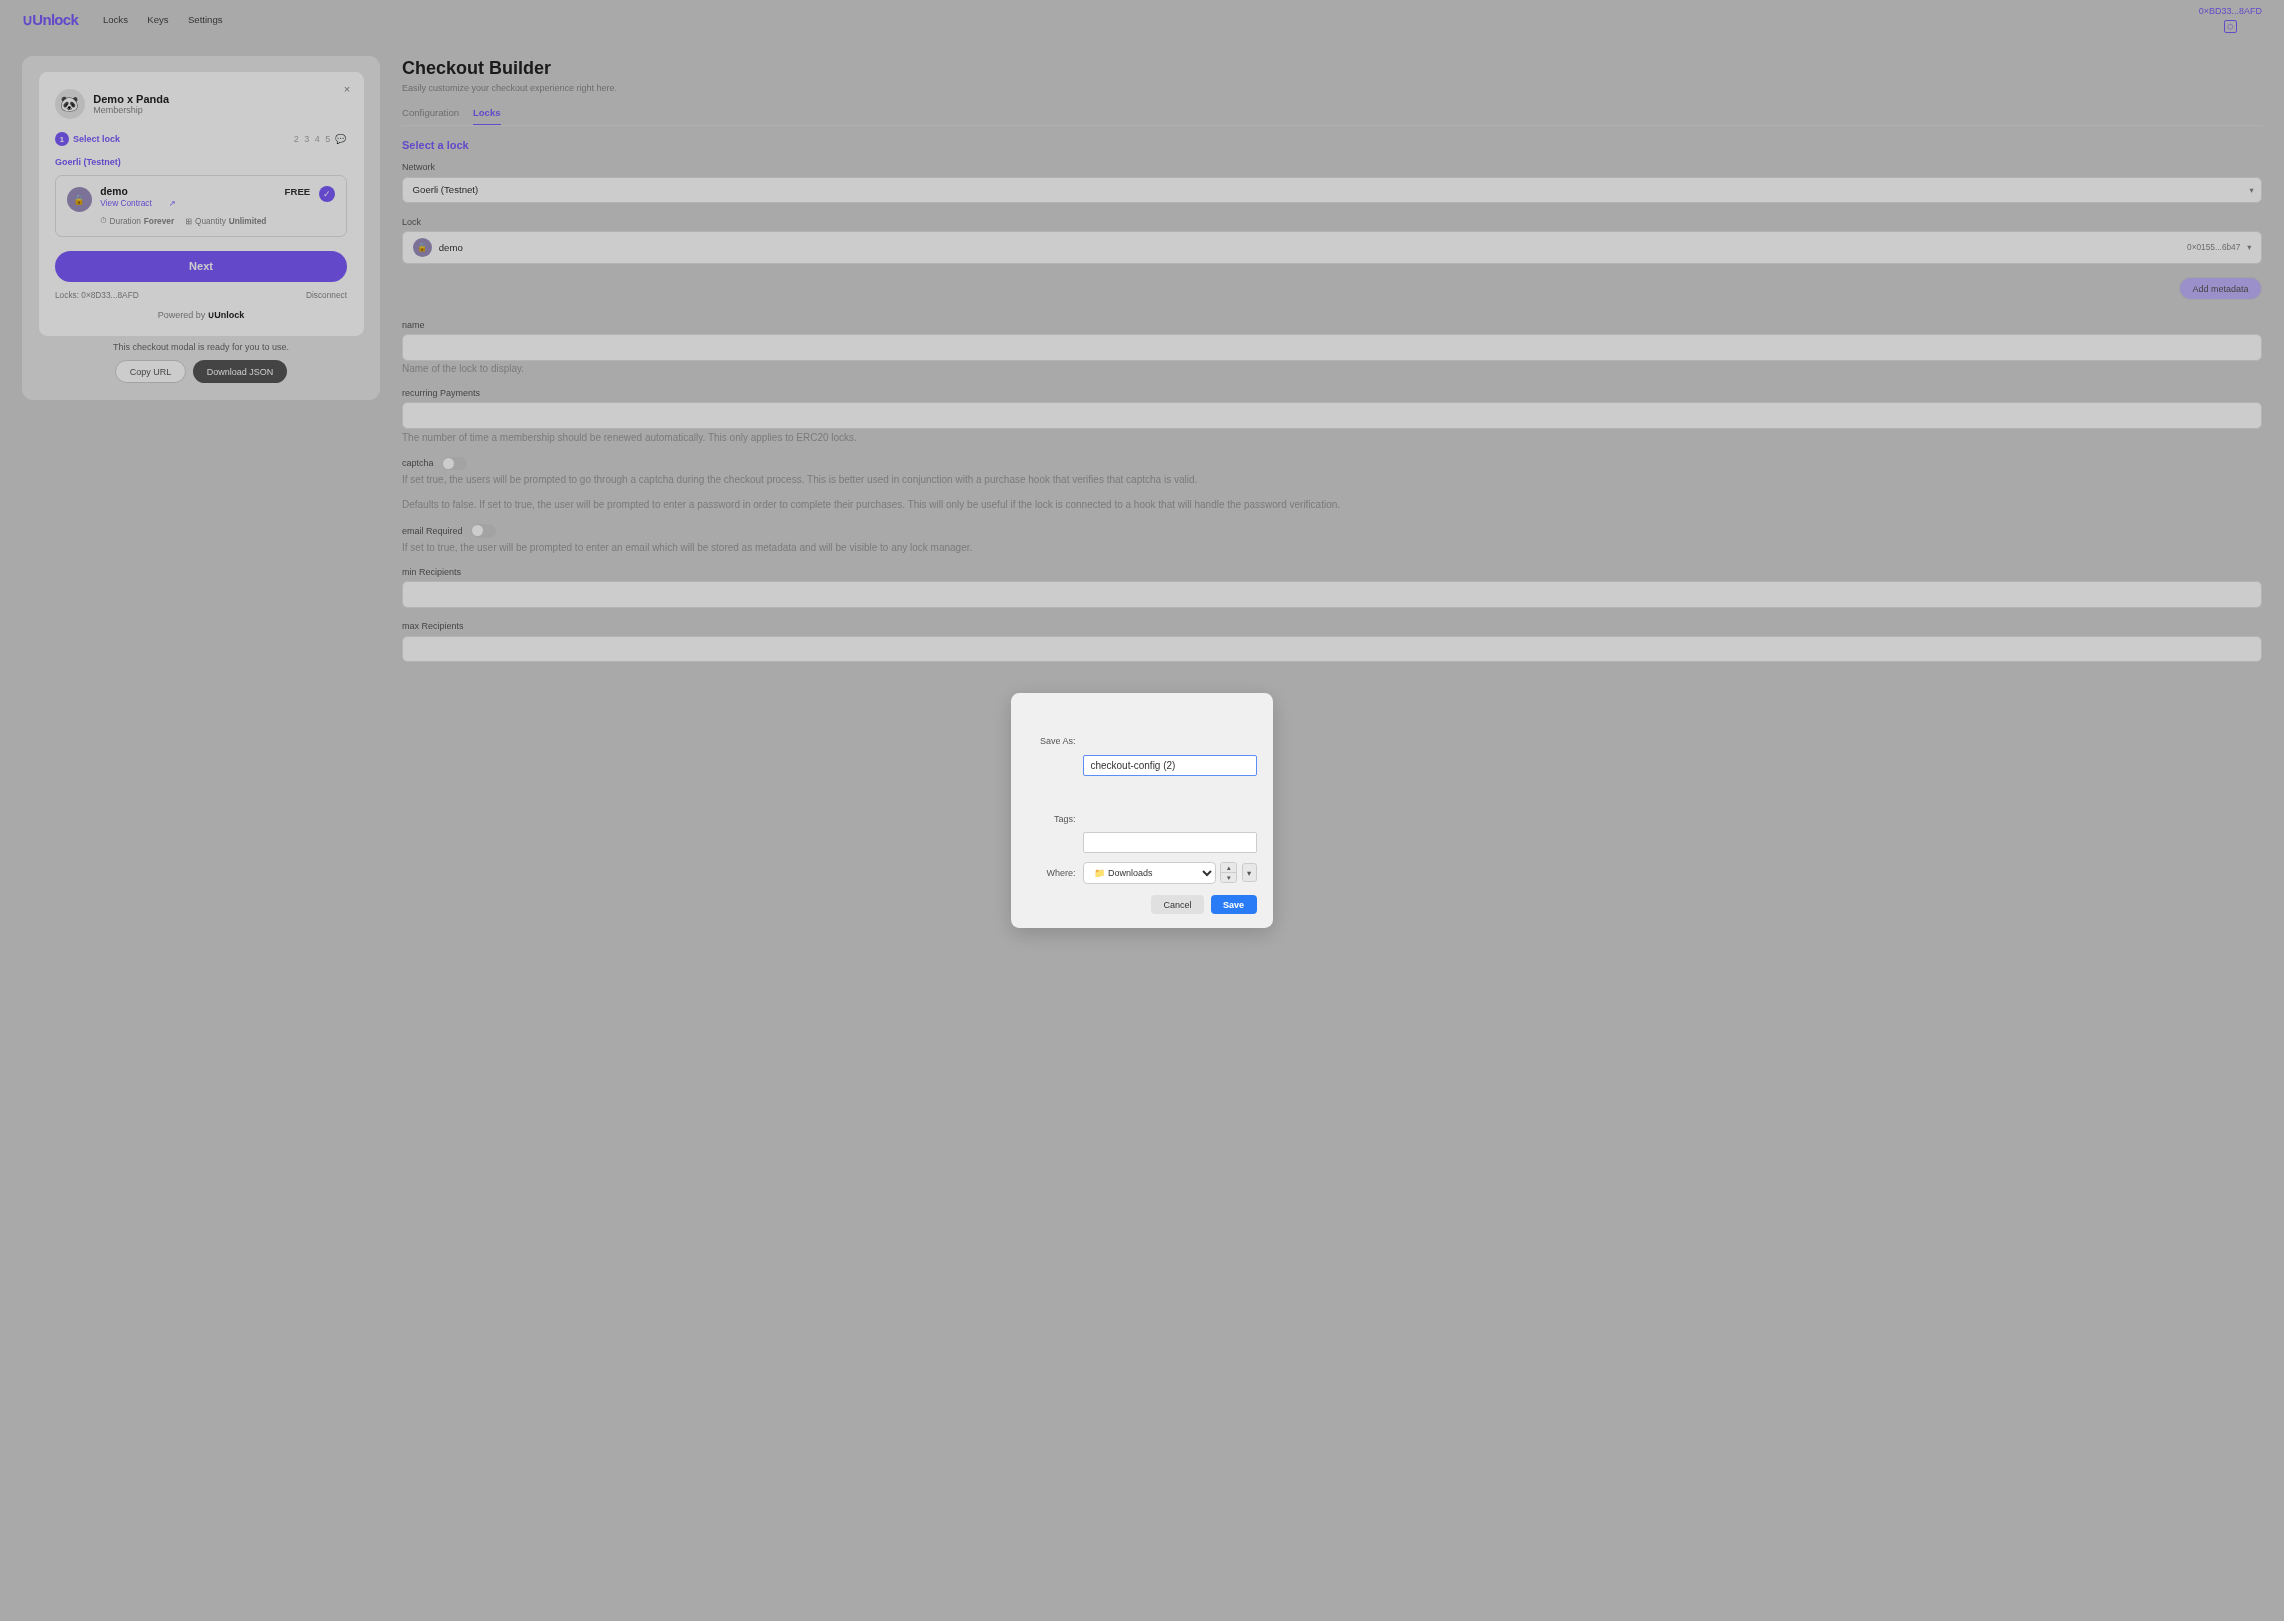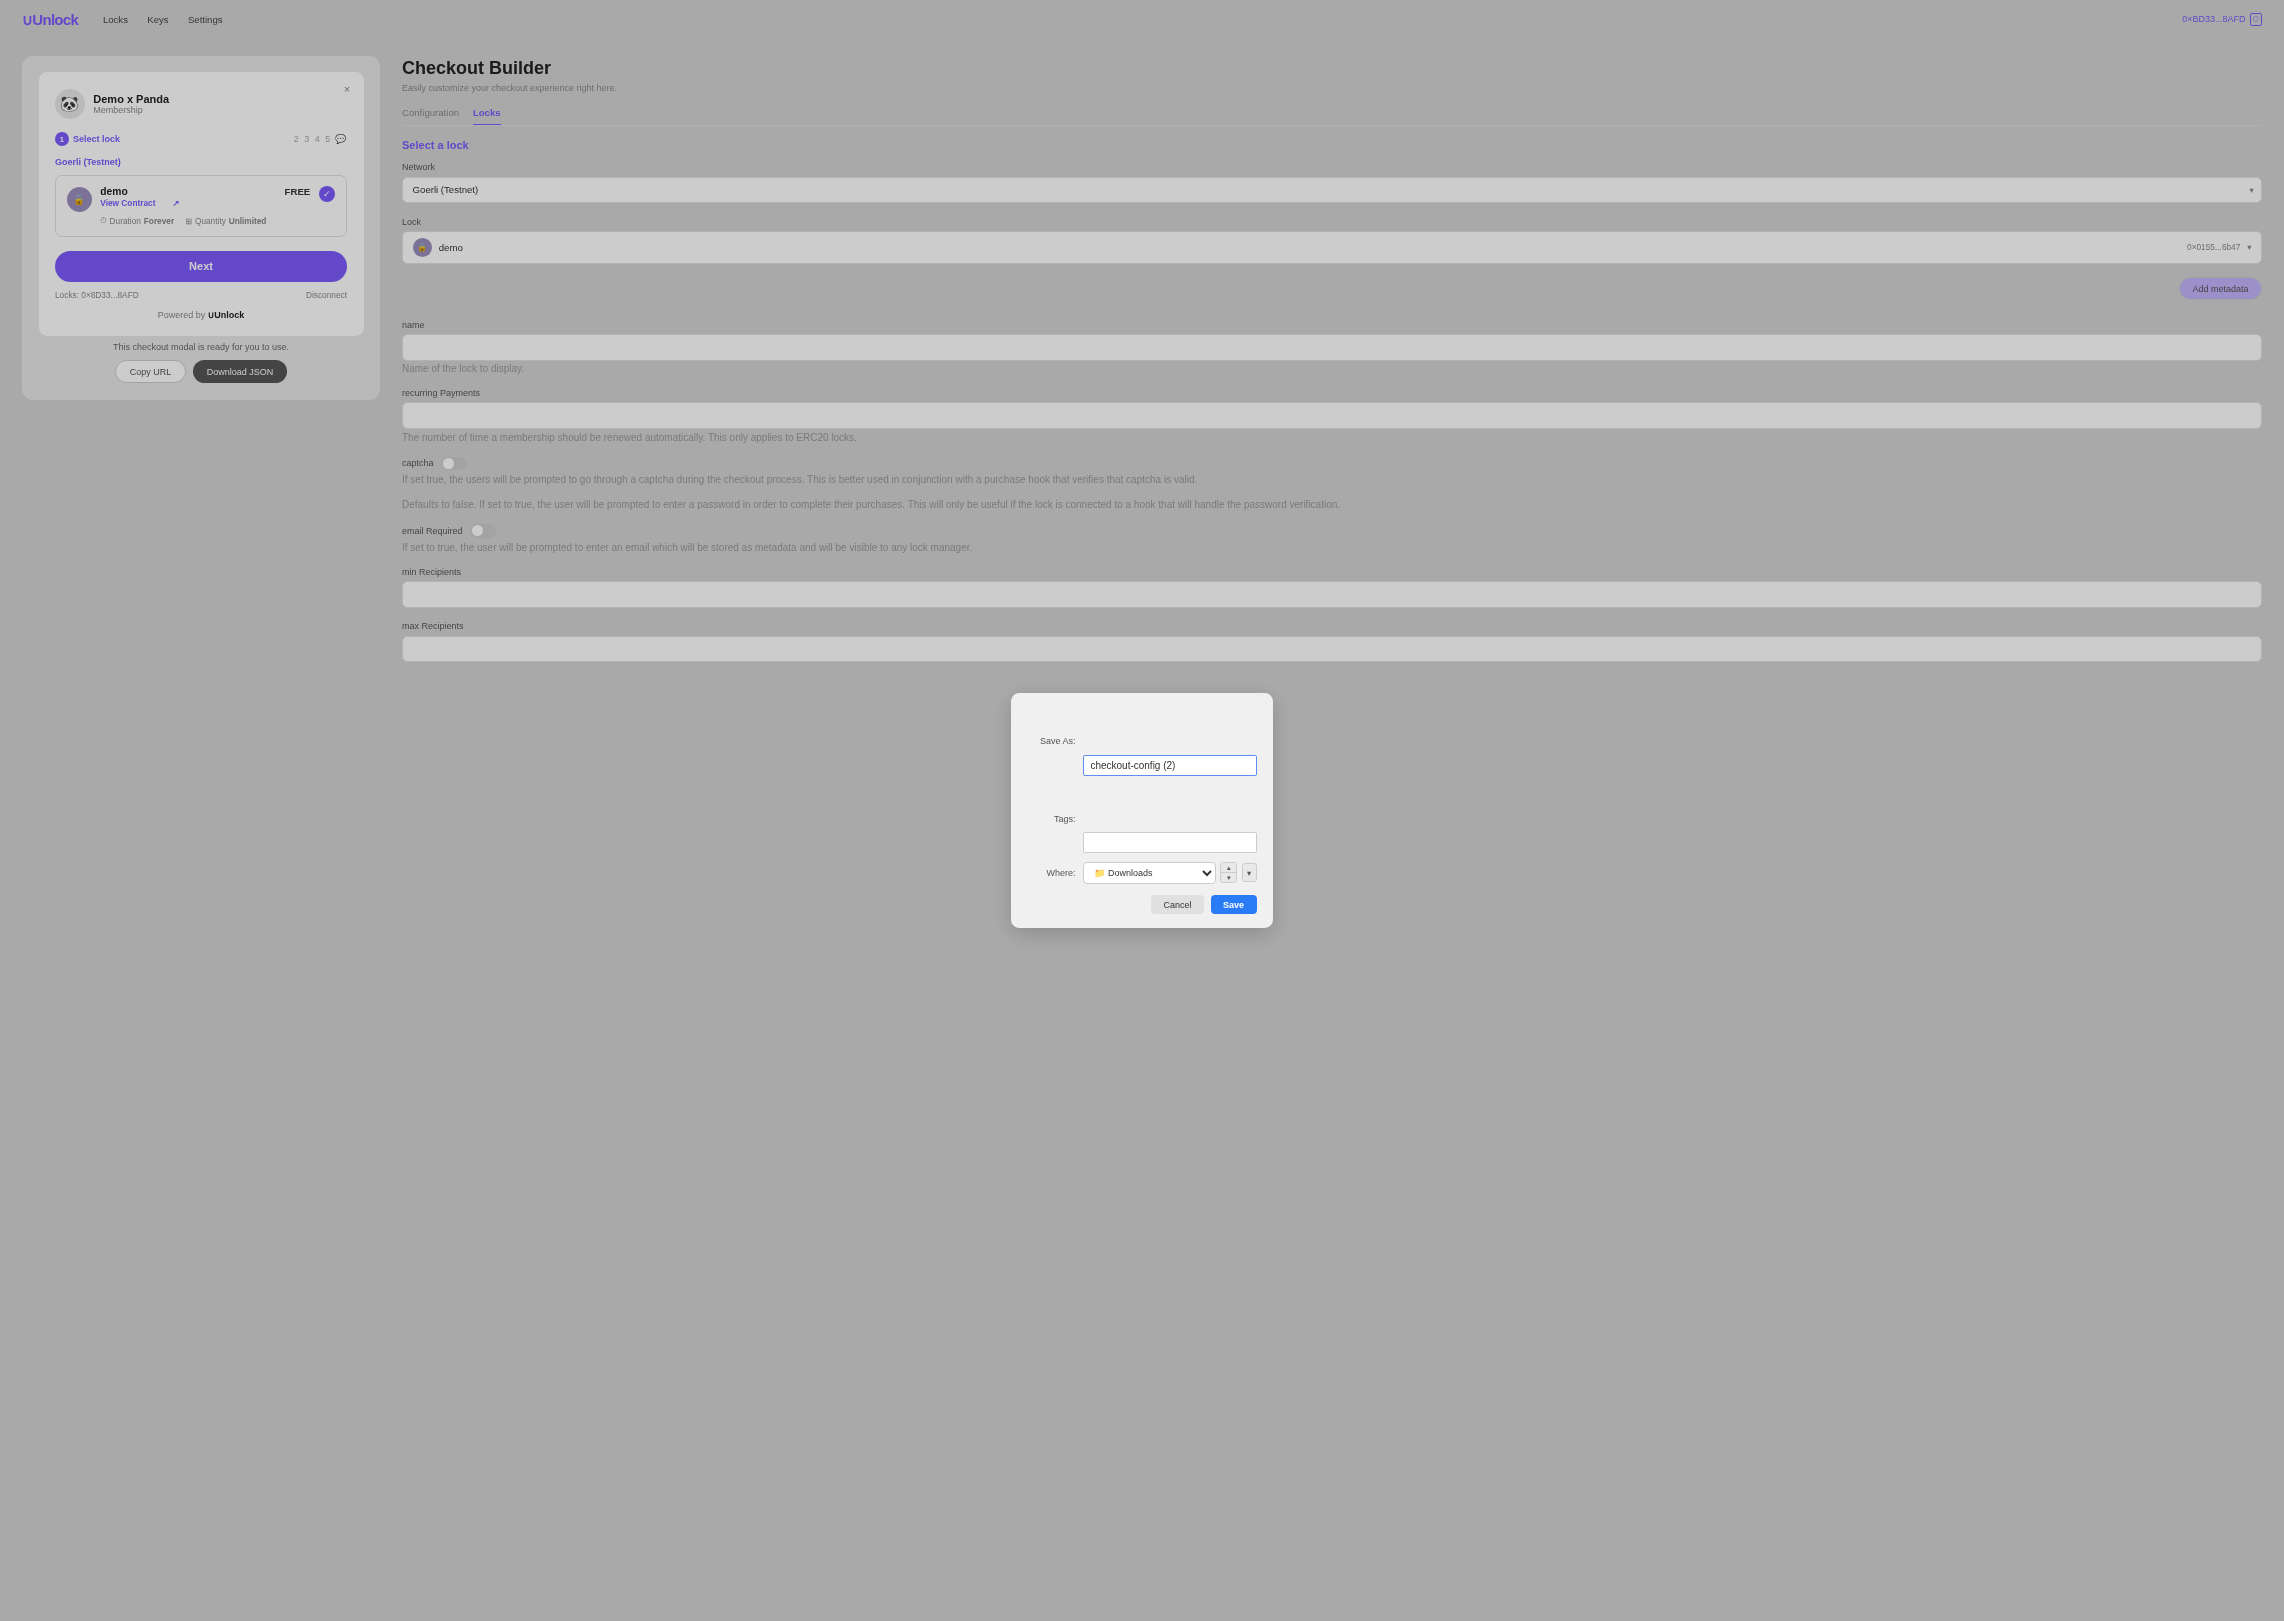--- a/index.html
+++ b/index.html
@@ -35,20 +35,21 @@
       text-decoration: none;
     }
     .nav-wallet {
       margin-left: auto;
       display: flex;
       align-items: center;
       gap: 4.1px;
       color: #7c5cfc;
       font-size: 9px;
       cursor: pointer;
+      flex-direction: column;
     }
     .nav-wallet-icon {
       width: 12.4px;
       height: 12.4px;
       border: 1.4px solid #7c5cfc;
       border-radius: 2.1px;
       display: flex;
       align-items: center;
       justify-content: center;
       font-size: 6.9px;
@@ -182,21 +183,20 @@
     .lock-info { flex: 1; }
     .lock-name { font-size: 10.3px; font-weight: 600; color: #222; }
     .lock-contract {
       font-size: 8.3px;
       color: #7c5cfc;
       cursor: pointer;
       display: flex;
       align-items: center;
       gap: 17px;
       margin-top: 1.4px;
-      font-weight: bold;
     }
     .lock-meta {
       display: flex;
       gap: 11px;
       margin-top: 6.9px;
       font-size: 8.3px;
       color: #888;
     }
     .lock-meta-item { display: flex; align-items: center; gap: 2.8px; }
     .lock-price { font-size: 9.6px; font-weight: 600; color: #333; }

